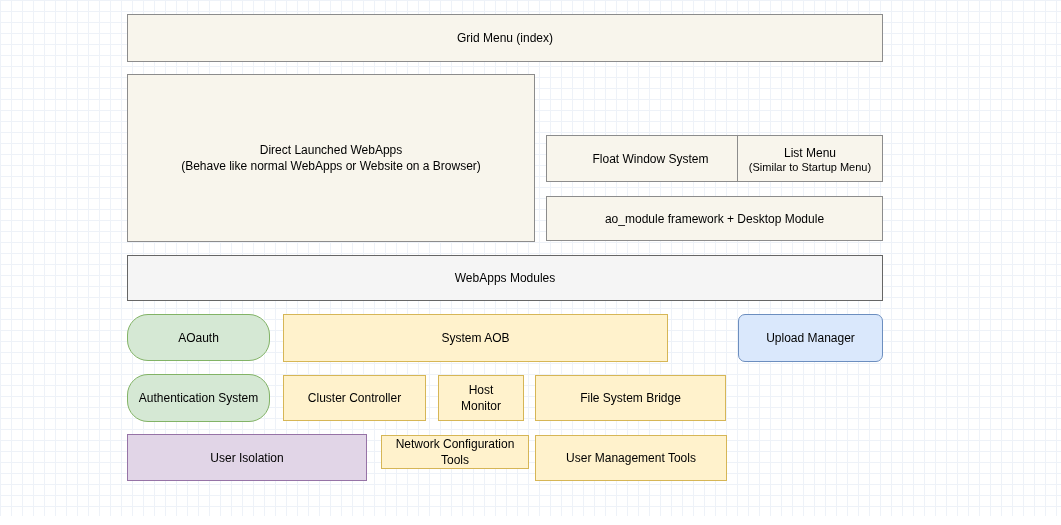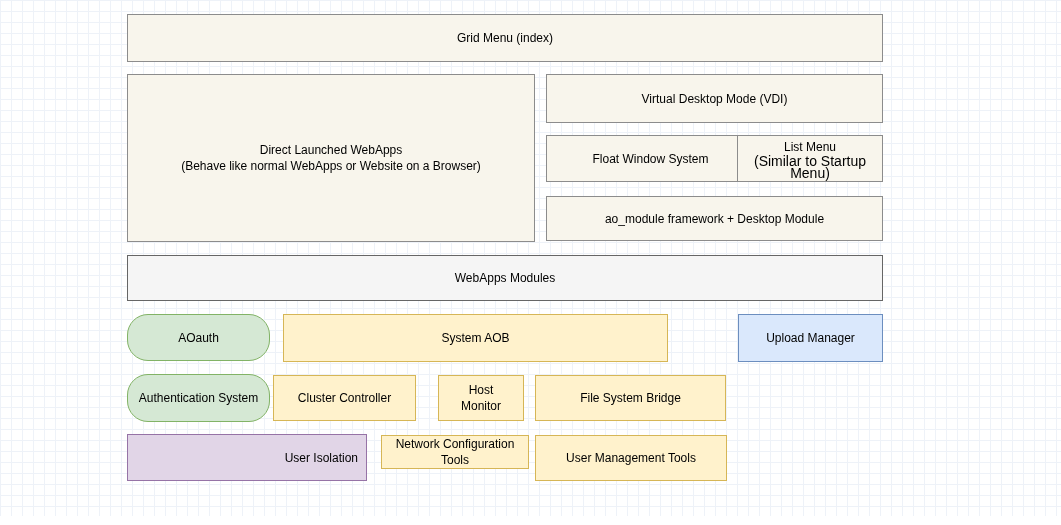--- a/index.html
+++ b/index.html
@@ -39,45 +39,42 @@
     align-items: center;
     justify-content: center;
     text-align: center;
     font-size: 12px;
     line-height: 16px;
     color: #000000;
     padding: 8px 8px;
     cursor: default;
   }
   .lbl { width: 100%; }
-  .small { font-size: 14px; line-height: 12px; }
+  .small { font-size: 11px; line-height: 12px; }
   .beige  { background: #f8f5ec; border-color: #8c8c8c; }
   .gray   { background: #f5f5f5; border-color: #666666; }
   .green  { background: #d5e8d4; border-color: #82b366; border-radius: 21px; }
   .yellow { background: #fff2cc; border-color: #d6b656; }
-  .blue   { background: #dae8fc; border-color: #6c8ebf; }
-  .purple { background: #e1d5e7; border-color: #9673a6; text-align: right; }
+  .blue   { background: #dae8fc; border-color: #6c8ebf; border-radius: 7px; }
+  .purple { background: #e1d5e7; border-color: #9673a6; }
 </style>
 </head>
 <body>
 
 <div class="canvas">
 
   <div class="node beige" style="left:127px;top:14px;width:756px;height:48px">
     <div class="lbl">Grid Menu (index)</div>
   </div>
 
   <div class="node beige" style="left:127px;top:74px;width:408px;height:168px">
     <div class="lbl">Direct Launched WebApps</div>
     <div class="lbl">(Behave like normal WebApps or Website on a Browser)</div>
   </div>
 
-  <div class="node beige" style="left:546px;top:74px;width:337px;height:49px">
-    <div class="lbl">Virtual Desktop Mode (VDI)</div>
-  </div>
 
   <div class="node beige" style="left:546px;top:135px;width:209px;height:47px">
     <div class="lbl">Float Window System</div>
   </div>
 
   <div class="node beige" style="left:737px;top:135px;width:146px;height:47px">
     <div class="lbl">List Menu</div>
     <div class="lbl small">(Similar to Startup Menu)</div>
   </div>
 
@@ -98,21 +95,21 @@
   </div>
 
   <div class="node blue" style="left:738px;top:314px;width:145px;height:48px">
     <div class="lbl">Upload Manager</div>
   </div>
 
   <div class="node green" style="left:127px;top:374px;width:143px;height:48px">
     <div class="lbl">Authentication System</div>
   </div>
 
-  <div class="node yellow" style="left:273px;top:375px;width:143px;height:46px">
+  <div class="node yellow" style="left:283px;top:375px;width:143px;height:46px">
     <div class="lbl">Cluster Controller</div>
   </div>
 
   <div class="node yellow" style="left:438px;top:375px;width:86px;height:46px">
     <div class="lbl">Host Monitor</div>
   </div>
 
   <div class="node yellow" style="left:535px;top:375px;width:191px;height:46px">
     <div class="lbl">File System Bridge</div>
   </div>

